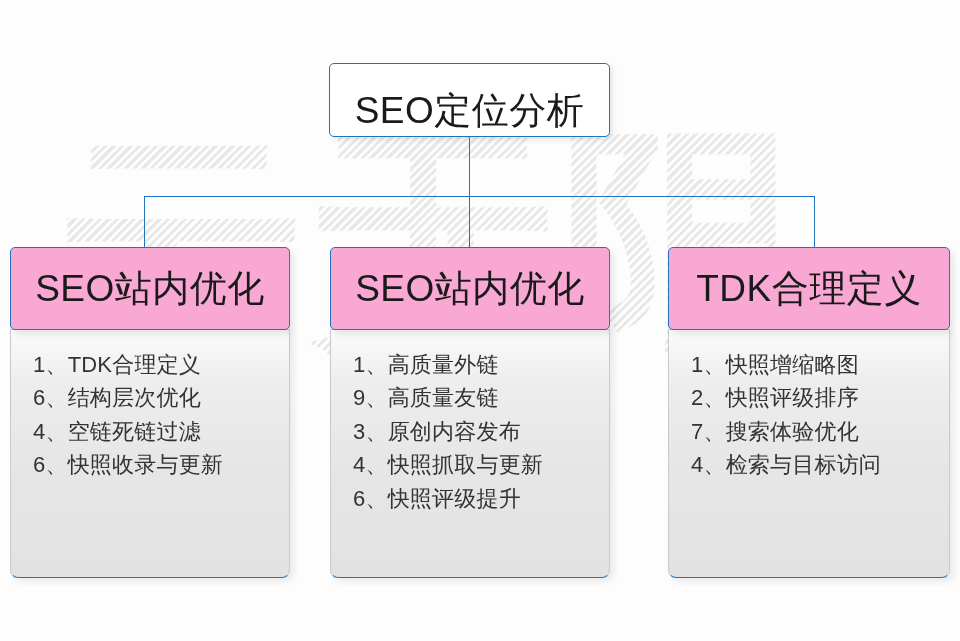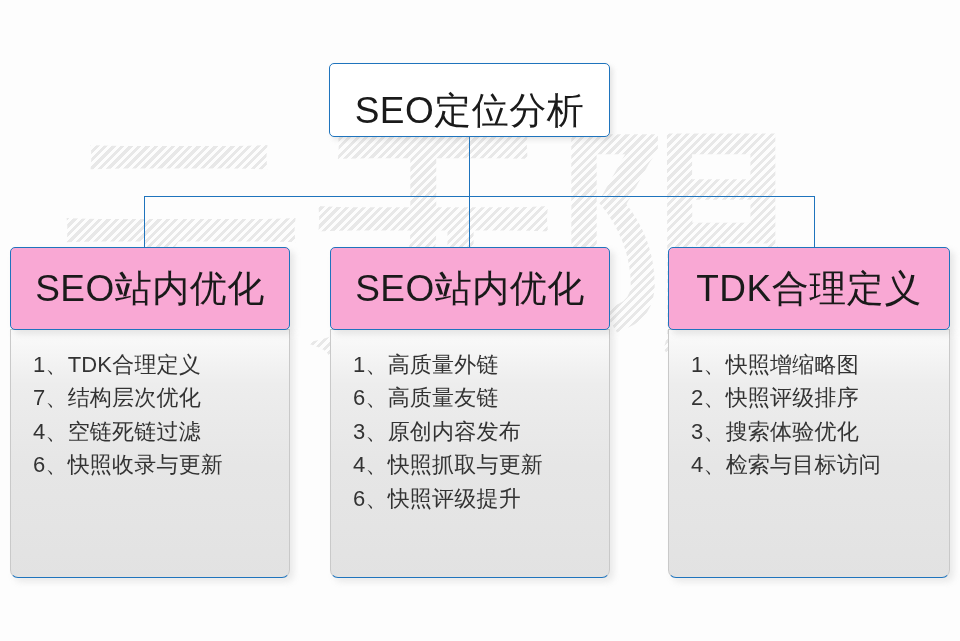--- a/index.html
+++ b/index.html
@@ -131,49 +131,49 @@
 
 <div id="columns">
 
   <div class="column" style="left:10px;width:280px;">
     <div class="col-head">
       <span class="col-title">SEO站内优化</span>
     </div>
     <div class="col-body">
       <ul class="col-list">
         <li>1、TDK合理定义</li>
-        <li>7、结构层次优化</li>
+        <li>6、结构层次优化</li>
         <li>4、空链死链过滤</li>
         <li>6、快照收录与更新</li>
       </ul>
     </div>
   </div>
 
   <div class="column" style="left:330px;width:280px;">
     <div class="col-head">
       <span class="col-title">SEO站内优化</span>
     </div>
     <div class="col-body">
       <ul class="col-list">
         <li>1、高质量外链</li>
-        <li>6、高质量友链</li>
+        <li>9、高质量友链</li>
         <li>3、原创内容发布</li>
         <li>4、快照抓取与更新</li>
         <li>6、快照评级提升</li>
       </ul>
     </div>
   </div>
 
   <div class="column" style="left:668px;width:282px;">
     <div class="col-head">
       <span class="col-title">TDK合理定义</span>
     </div>
     <div class="col-body">
       <ul class="col-list">
         <li>1、快照增缩略图</li>
         <li>2、快照评级排序</li>
-        <li>3、搜索体验优化</li>
+        <li>7、搜索体验优化</li>
         <li>4、检索与目标访问</li>
       </ul>
     </div>
   </div>
 
 </div>
 
 </body></html>

